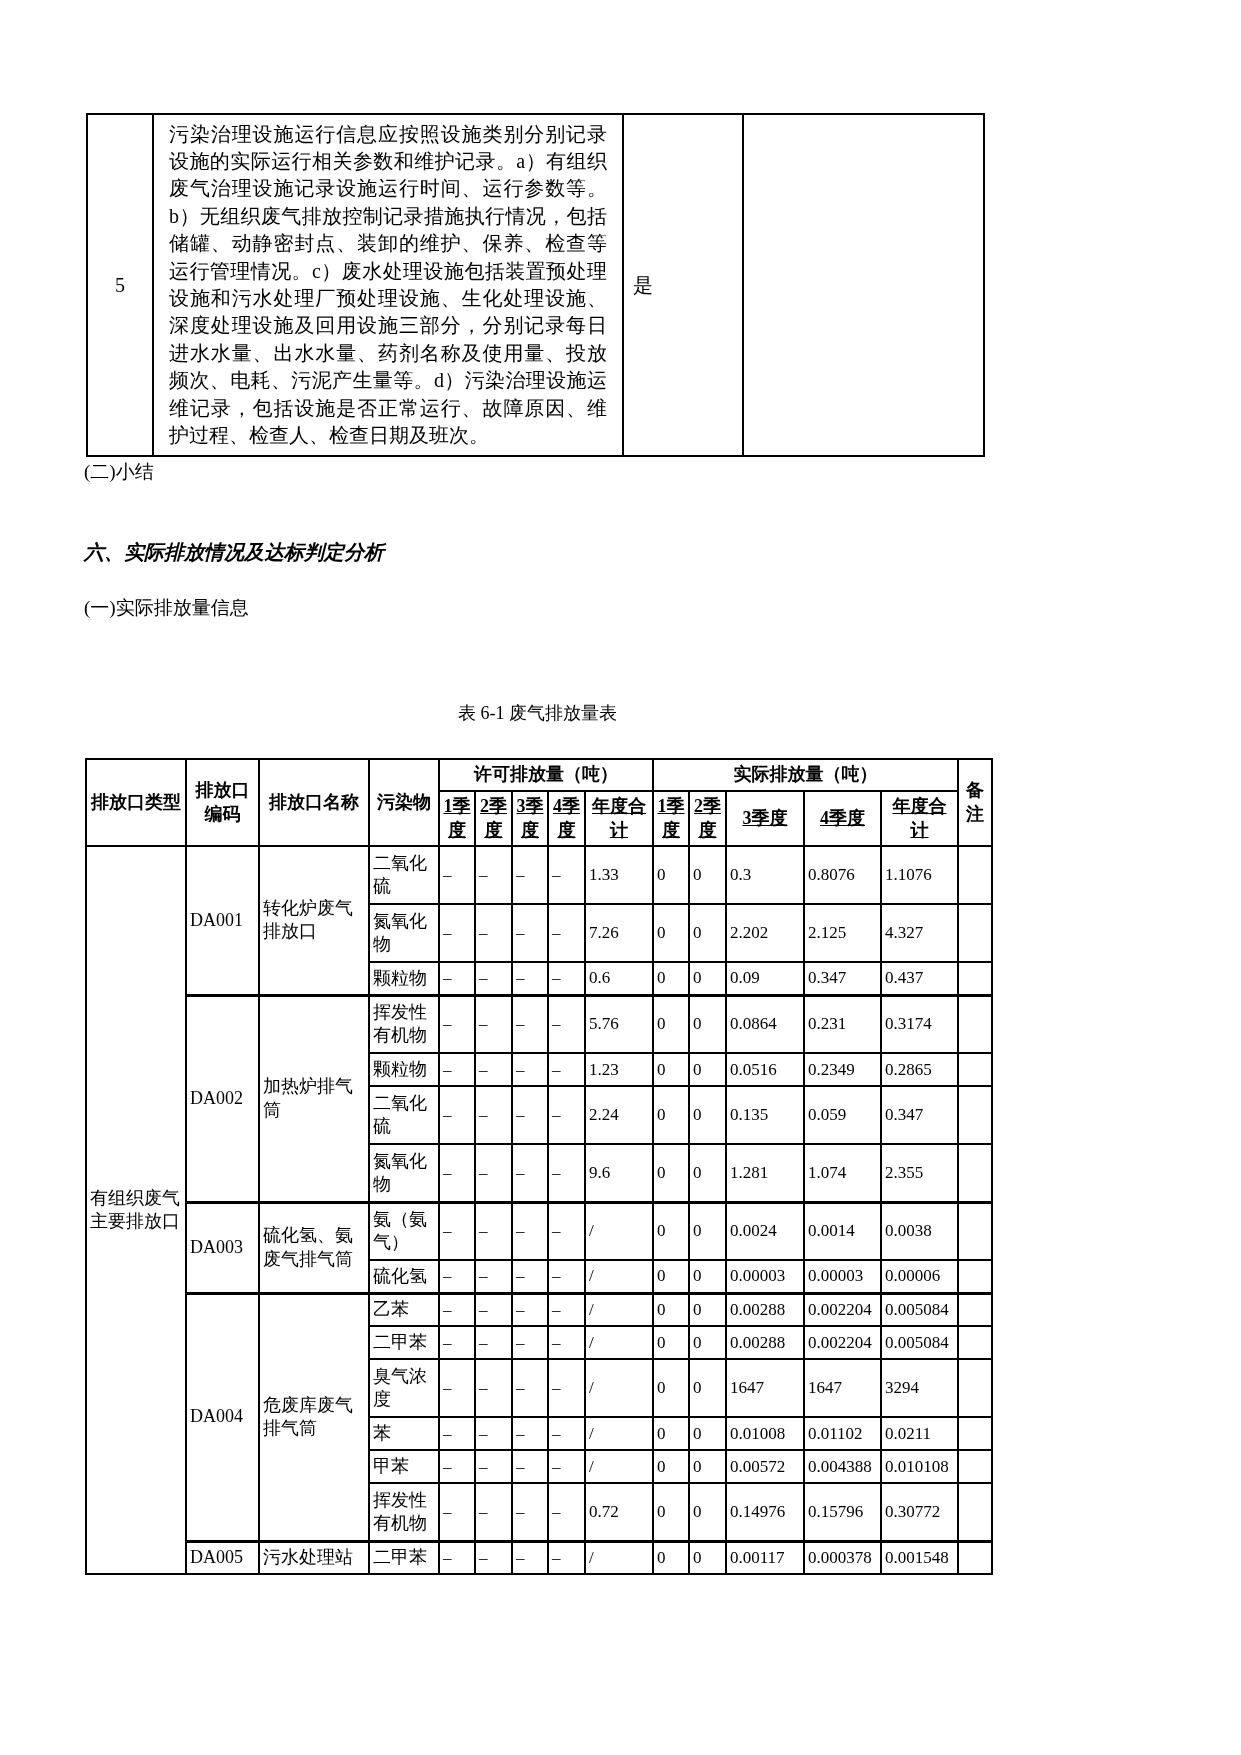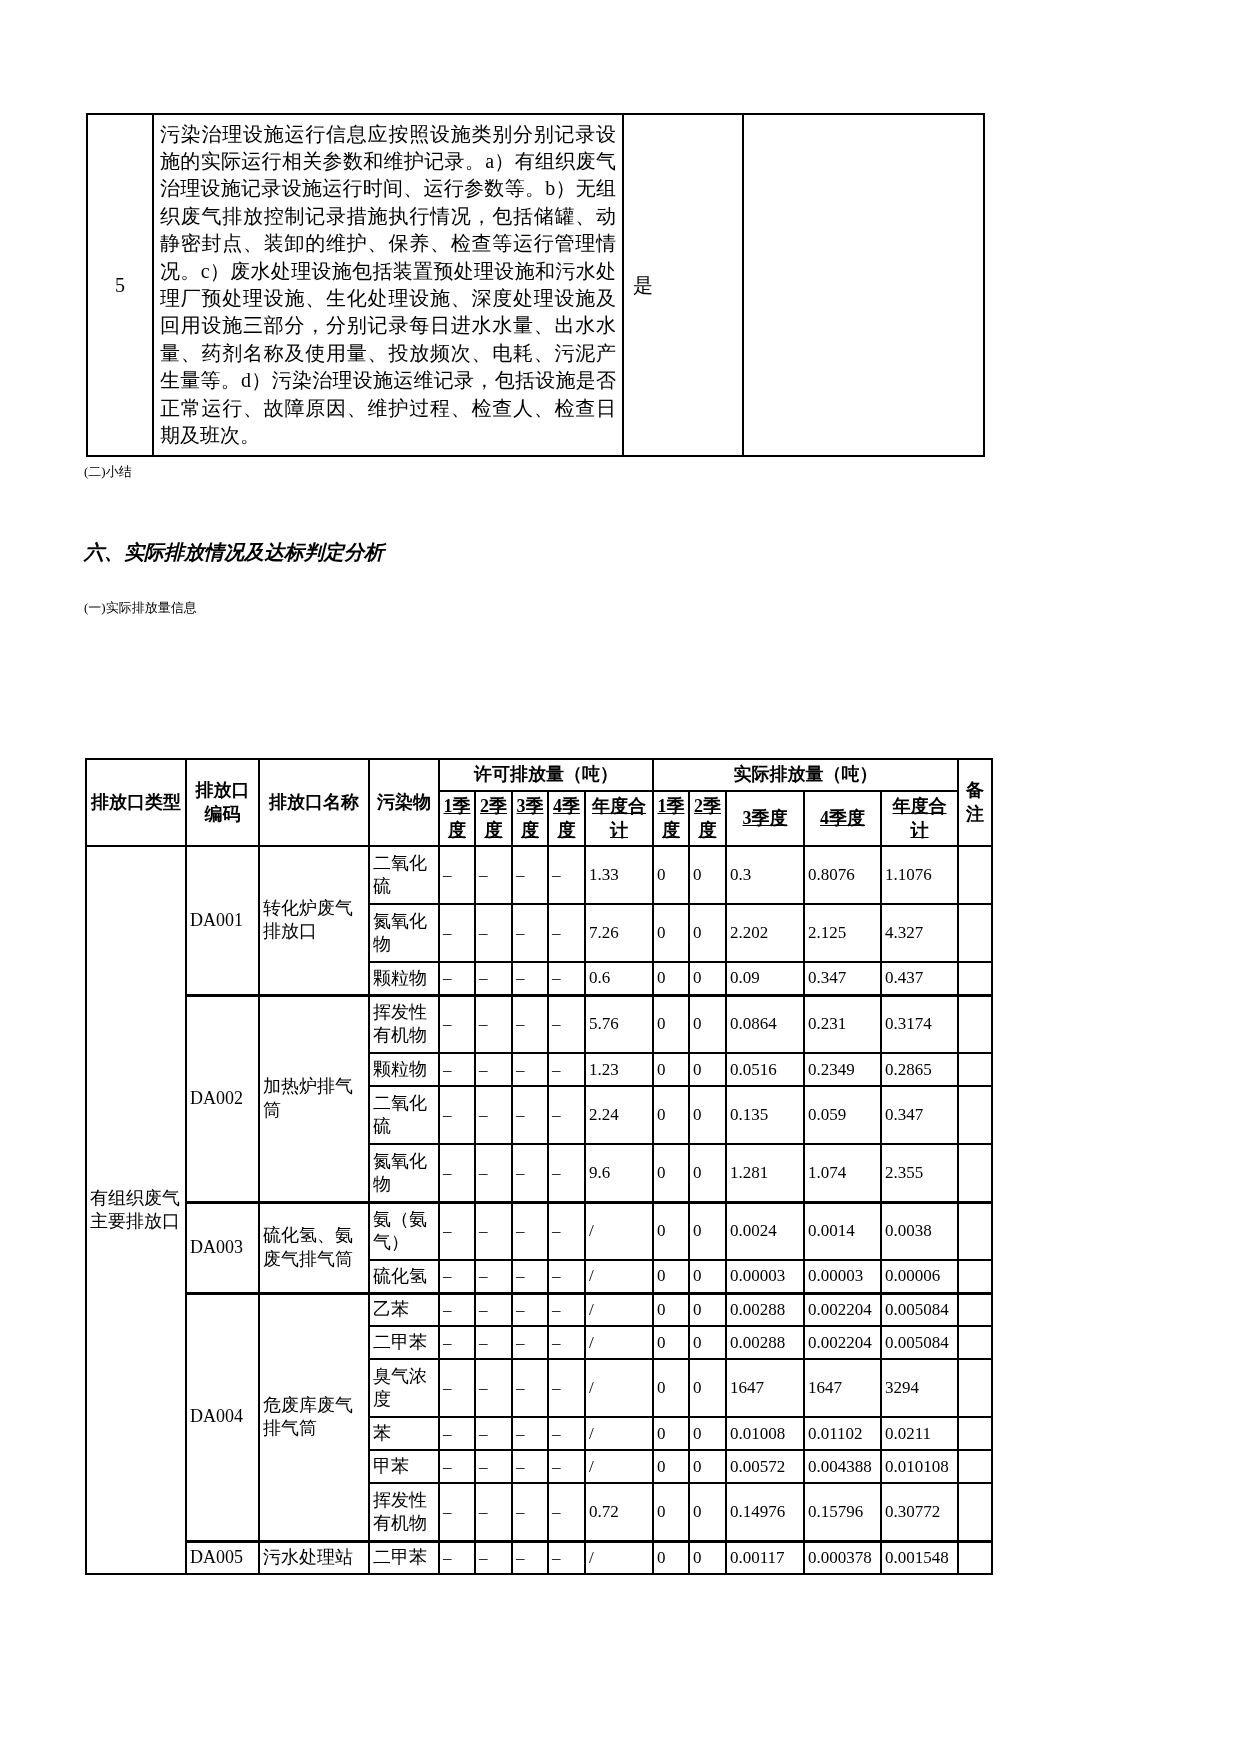--- a/index.html
+++ b/index.html
@@ -20,31 +20,31 @@
   .cont-table {
     position: absolute;
     left: 86px; top: 113px;
     width: 897px; height: 344px;
   }
   .cont-table td { vertical-align: middle; font-size: 20px; }
   .cont-no   { text-align: center; }
   .cont-text {
     text-align: justify;
     text-justify: inter-character;
-    padding: 4px 6px;
+    padding: 4px 15px;
     line-height: 27.4px;
     vertical-align: top;
     border-radius: 32px;
   }
   .cont-ans  { padding-left: 9px; }
 
   
   .plain-label {
     position: absolute; left: 84px;
-    font-size: 13px; line-height: 24px;
+    font-size: 19px; line-height: 24px;
   }
   .chapter-heading {
     position: absolute; left: 84px; top: 539px;
     font-family: "Liberation Sans", "DejaVu Sans", sans-serif;
     font-weight: bold; font-size: 20px; line-height: 26px; font-style: italic;
   }
   .table-caption {
     position: absolute; left: 85px; top: 701px;
     width: 905px; text-align: center;
     font-size: 18px; line-height: 24px;
@@ -98,20 +98,21 @@
       </tr>
     </tbody>
   </table>
 
   <div class="plain-label" style="top:460px">(二)小结</div>
 
   <div class="chapter-heading">六、实际排放情况及达标判定分析</div>
 
   <div class="plain-label" style="top:596px">(一)实际排放量信息</div>
 
+  <div class="table-caption">表 6-1 废气排放量表</div>
 
   <table class="em-table">
     <colgroup>
       <col style="width:100px">
         <col style="width:73px">
         <col style="width:110px">
         <col style="width:70px">
       <col style="width:36px">
         <col style="width:37px">
         <col style="width:36px">

